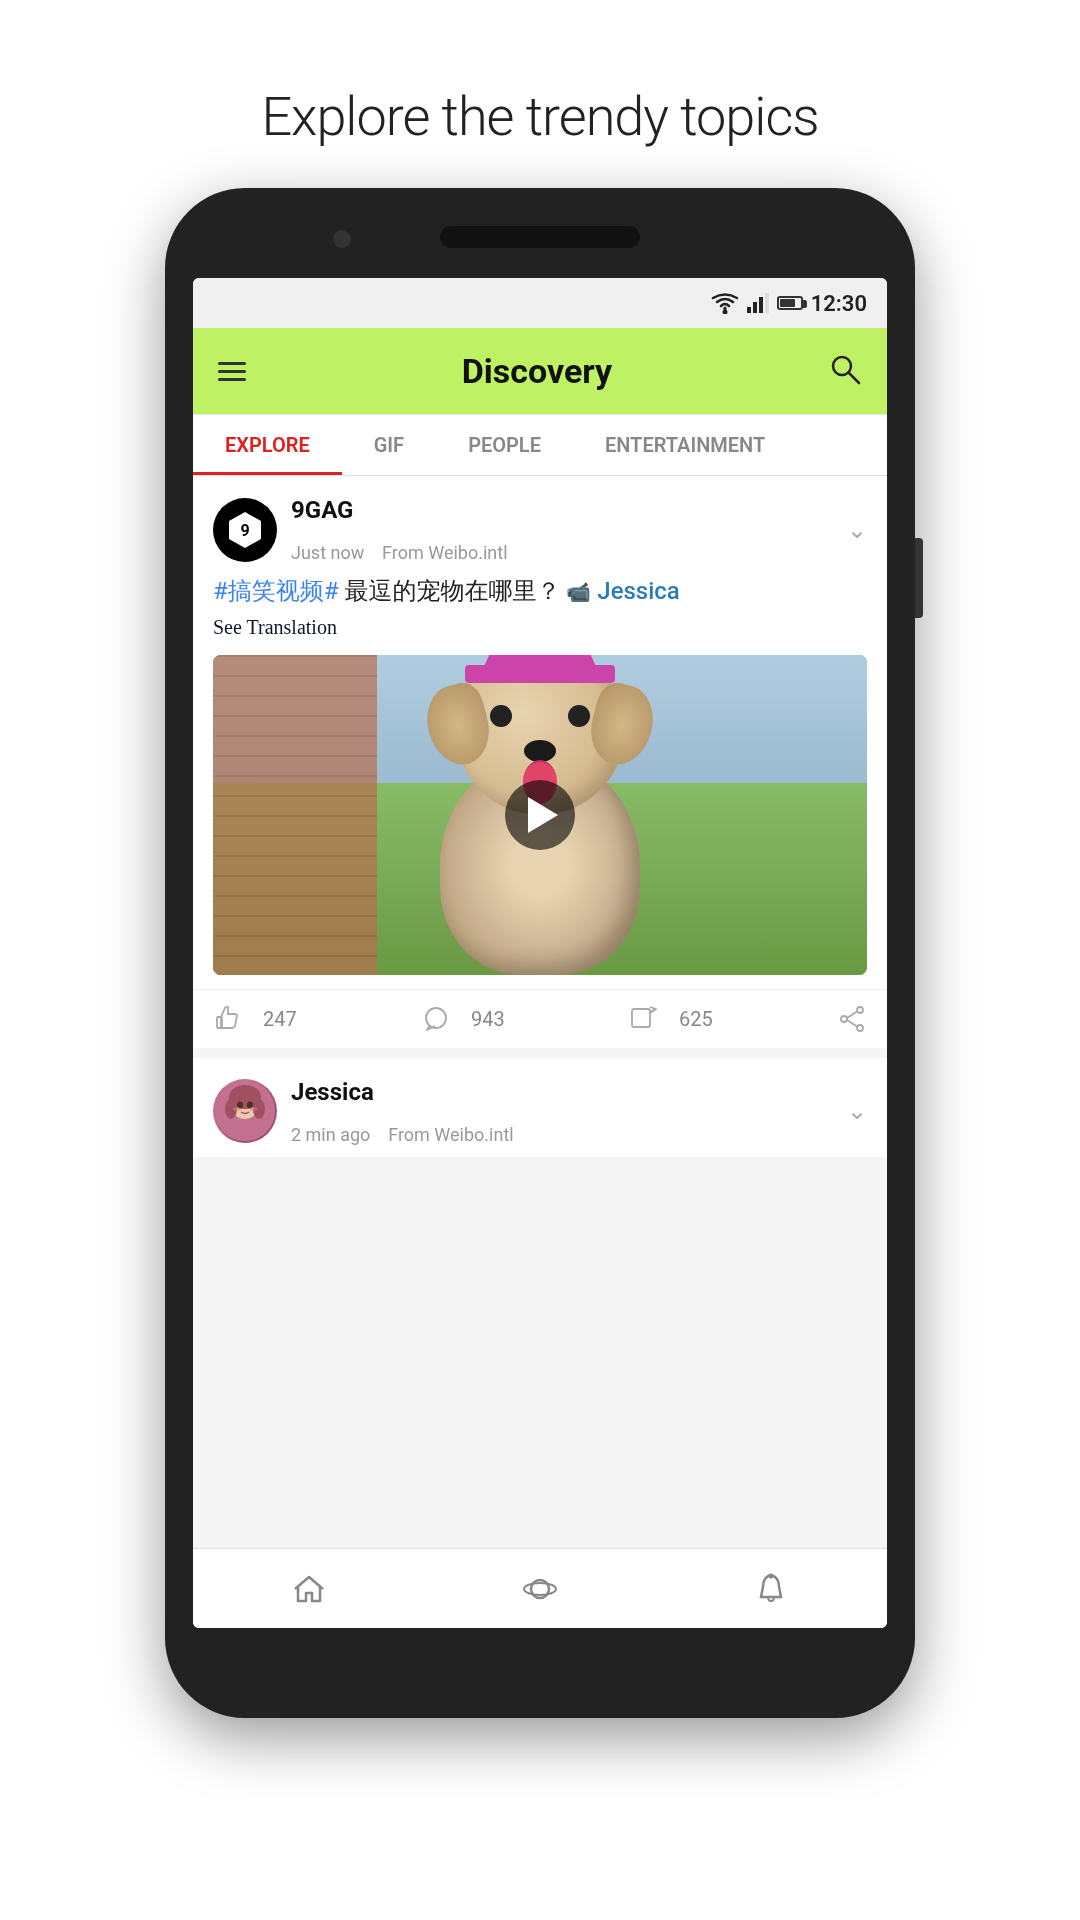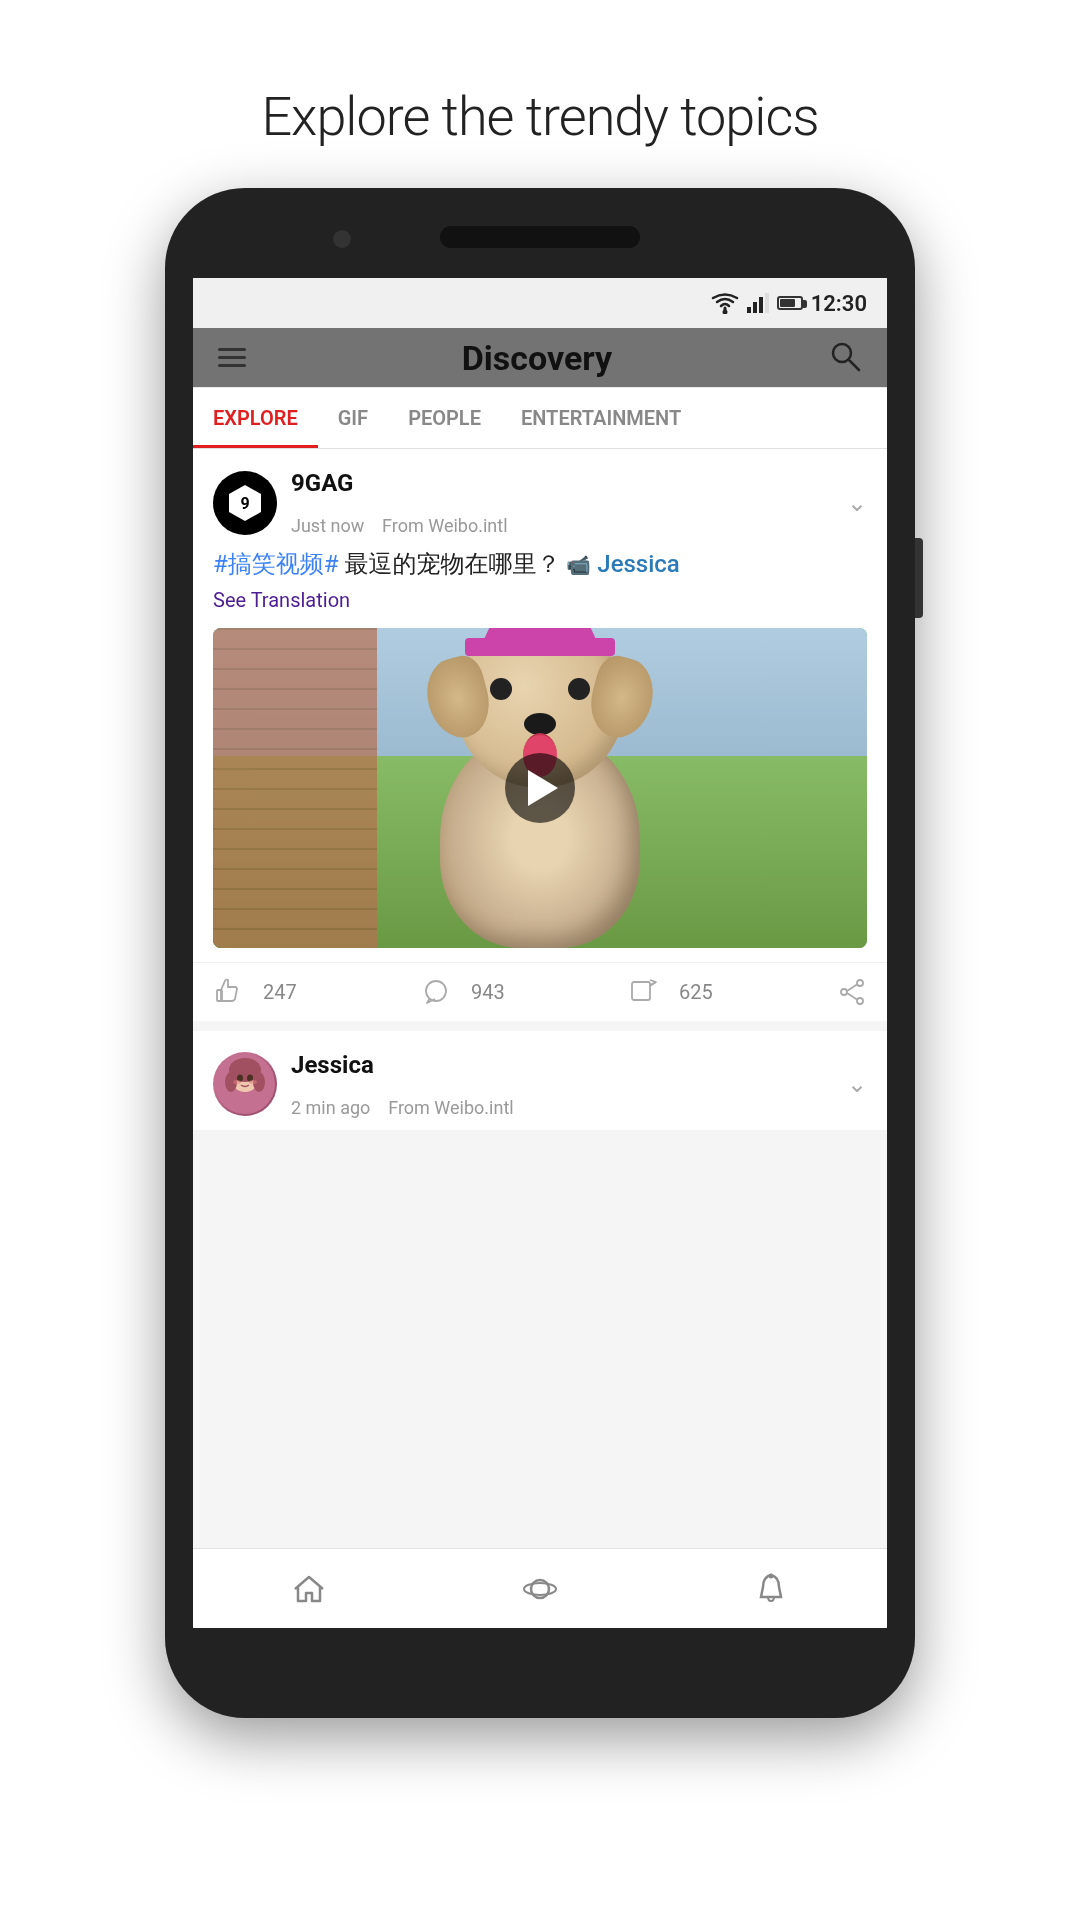--- a/index.html
+++ b/index.html
@@ -69,21 +69,21 @@
     }
 
     
     .phone-screen {
       position: absolute;
       top: 90px;
       left: 28px;
       right: 28px;
       bottom: 90px;
       background: #f5f5f5;
-      border-radius: 1px;
+      border-radius: 6px;
       overflow: hidden;
       display: flex;
       flex-direction: column;
     }
 
     
     .status-bar {
       background: #f0f0f0;
       height: 50px;
       display: flex;
@@ -131,22 +131,22 @@
       left: 1px;
       top: 1px;
       bottom: 1px;
       width: 70%;
       background: #333;
       border-radius: 1px;
     }
 
     
     .app-bar {
-      background: #737373;
-      height: 60px;
+      background: #bef264;
+      height: 87px;
       display: flex;
       align-items: center;
       justify-content: space-between;
       padding: 0 20px;
       border-bottom: 1px solid #e8e8e8;
       flex-shrink: 0;
     }
 
     .hamburger-icon {
       display: flex;
@@ -179,21 +179,21 @@
     .tabs-bar {
       background: #fff;
       display: flex;
       align-items: stretch;
       border-bottom: 1px solid #e0e0e0;
       flex-shrink: 0;
       overflow: hidden;
     }
 
     .tab-item {
-      padding: 0 20px;
+      padding: 0 32px;
       height: 60px;
       display: flex;
       align-items: center;
       font-size: 20px;
       font-weight: 600;
       color: #888;
       cursor: pointer;
       position: relative;
       white-space: nowrap;
     }
@@ -290,23 +290,24 @@
       color: #2b7bb9;
       font-weight: 500;
     }
 
     .youtube-icon {
       color: #2b7bb9;
       font-size: 20px;
     }
 
     .see-translation {
-      color: #4c1d95;
+      color: #0f172a;
       font-size: 20px;
       margin-top: 4px;
+      font-family: Liberation Serif, serif;
     }
 
     
     .video-container {
       position: relative;
       margin: 0 20px 14px 20px;
       border-radius: 8px;
       overflow: hidden;
       background: #888;
     }

